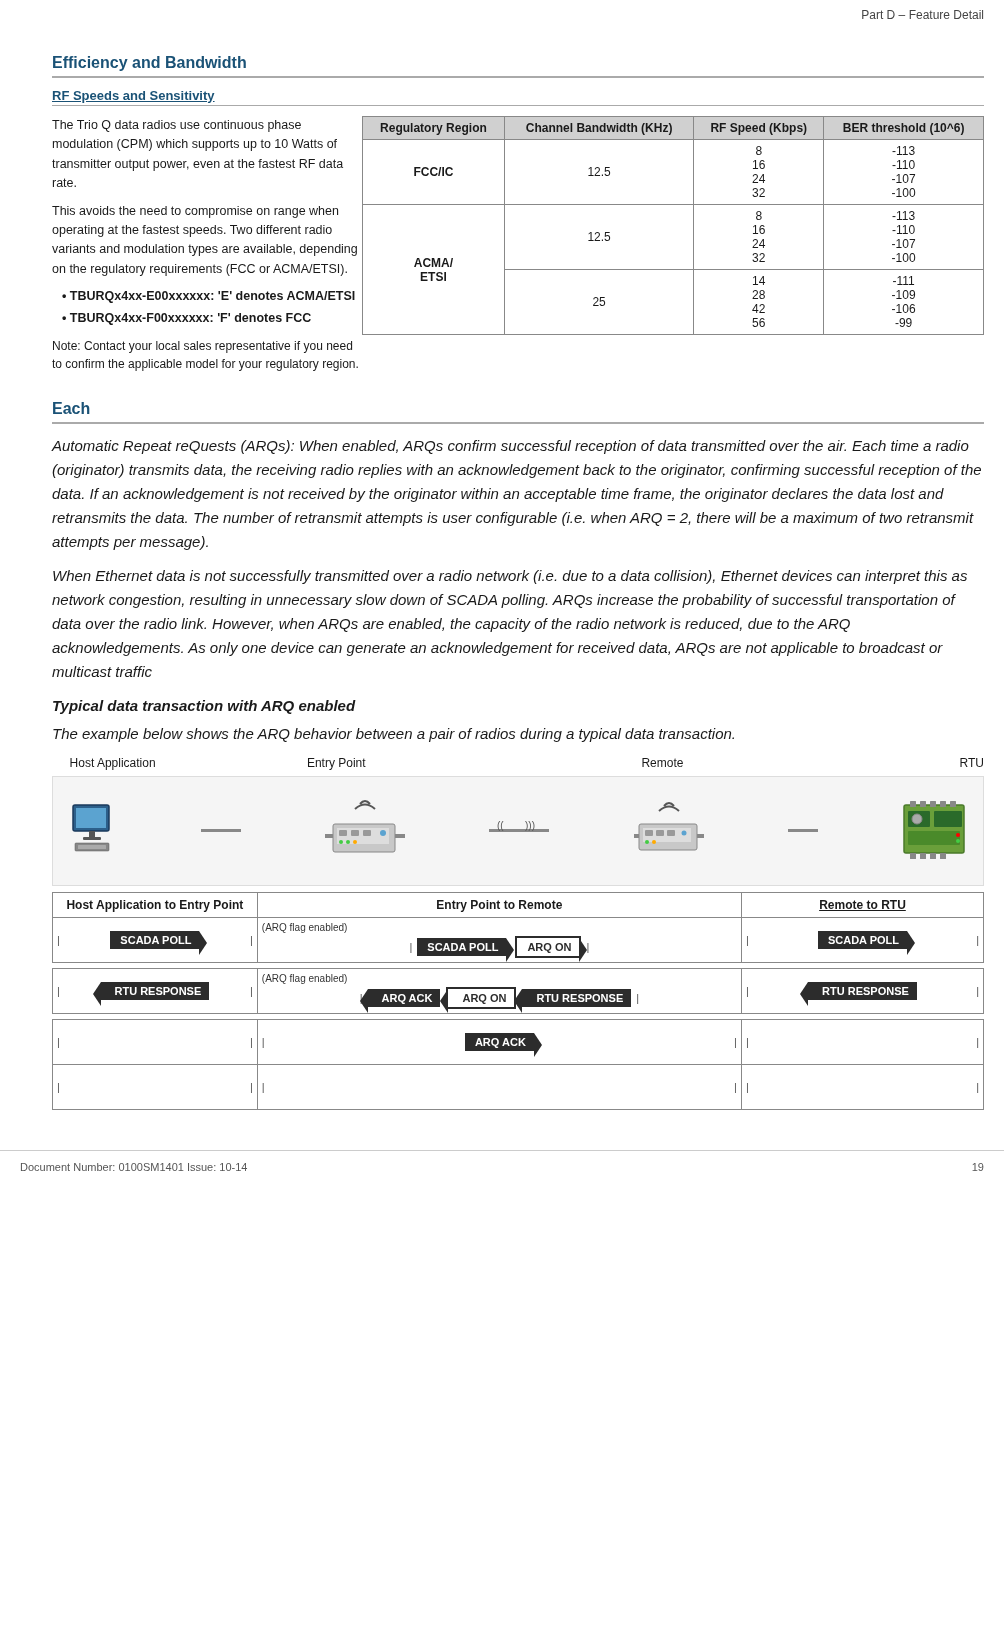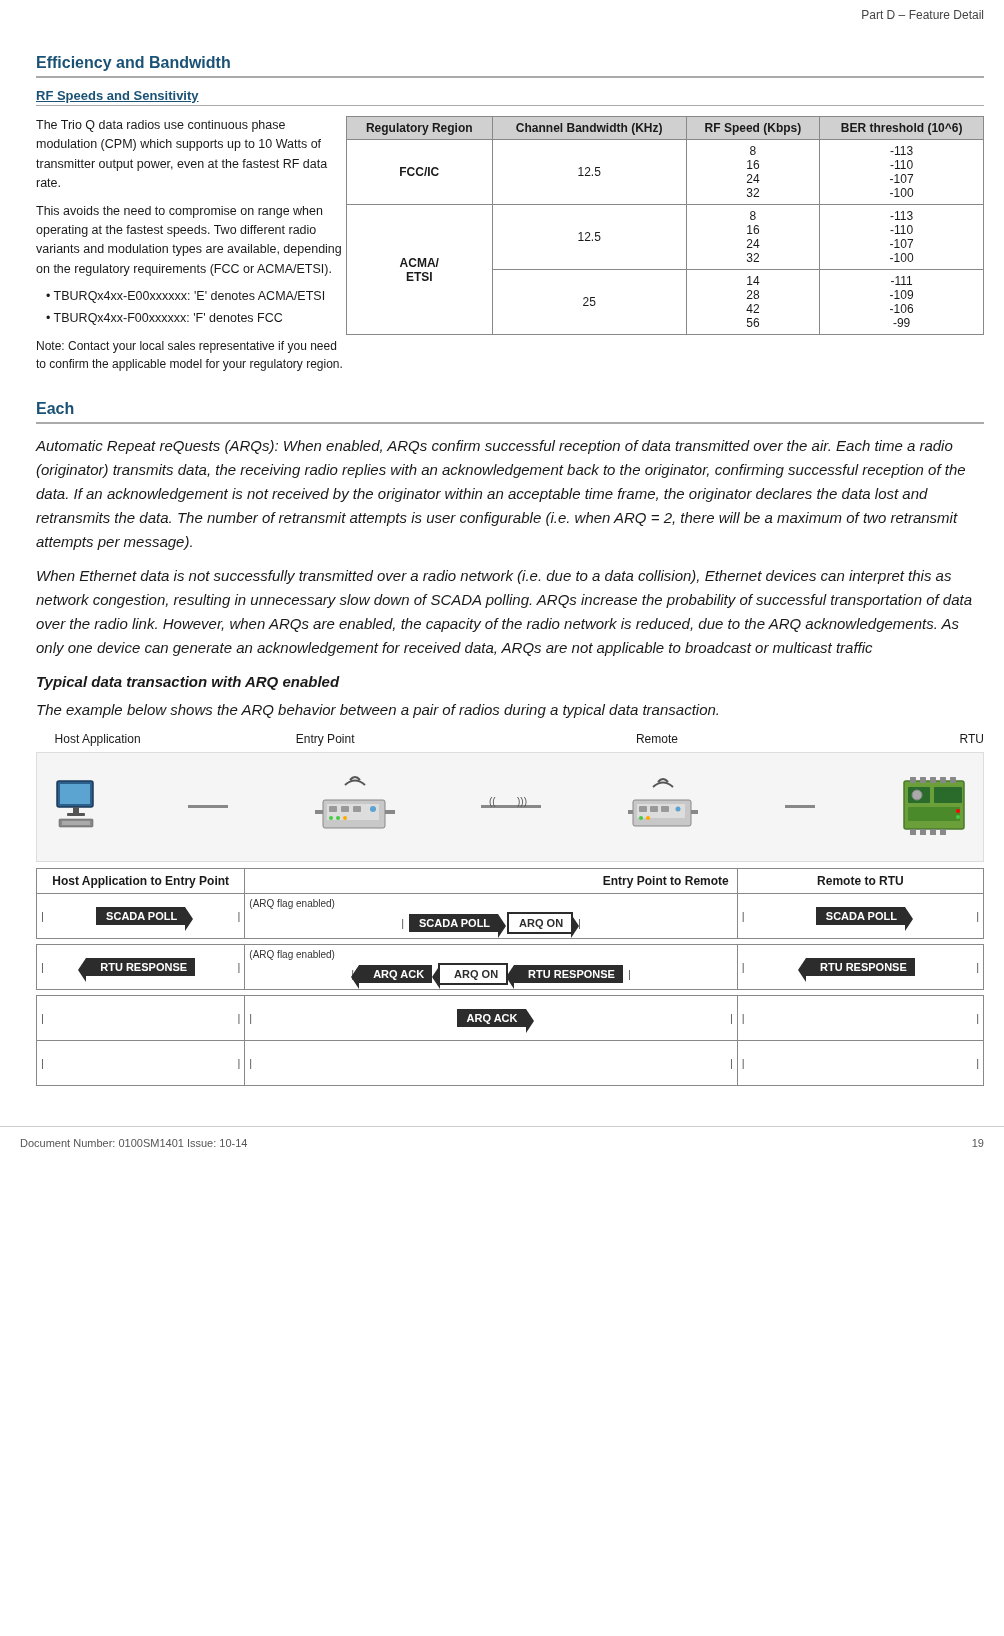--- a/index.html
+++ b/index.html
@@ -14,20 +14,21 @@
     }
     .page-header {
       text-align: right;
       padding: 8px 20px 4px;
       font-size: 12px;
       color: #444;
       border-bottom: none;
     }
     .content {
       padding: 10px 20px 20px 36px;
+      margin-left: 16px;
     }
     .section-title {
       font-size: 16px;
       font-weight: bold;
       color: #1a5276;
       border-bottom: 2px solid #aaa;
       padding-bottom: 4px;
       margin-bottom: 10px;
       margin-top: 18px;
     }
@@ -53,20 +54,21 @@
       margin-bottom: 8px;
     }
     .text-col ul {
       list-style: none;
       padding: 0;
       margin-bottom: 8px;
     }
     .text-col ul li {
       padding-left: 10px;
       margin-bottom: 3px;
+      font-weight: bold;
     }
     .table-col {
       flex: 1;
     }
     .rf-table {
       width: 100%;
       border-collapse: collapse;
       font-size: 12px;
     }
     .rf-table th, .rf-table td {
@@ -361,22 +363,22 @@
           <rect x="38" y="52" width="6" height="6" rx="0.5" fill="#888"></rect>
         </svg>
       </div>
     </div>
   </div>
 
   <table class="transaction-table">
     <thead>
       <tr>
         <th style="width:22%;">Host Application to Entry Point</th>
-        <th style="width:52%;text-align:right;">Entry Point to Remote</th>
-        <th style="width:26%;">Remote to RTU</th>
+        <th style="width:52%;">Entry Point to Remote</th>
+        <th style="width:26%;text-decoration:underline;">Remote to RTU</th>
       </tr>
     </thead>
     <tbody>
 
       <tr class="transaction-row">
         <td>
           <div class="cell-content">
             <span style="position:absolute;left:4px;top:50%;transform:translateY(-50%);font-size:11px;color:#555;">|</span>
             <span class="arrow-badge right">SCADA POLL</span>
             <span style="position:absolute;right:4px;top:50%;transform:translateY(-50%);font-size:11px;color:#555;">|</span>

